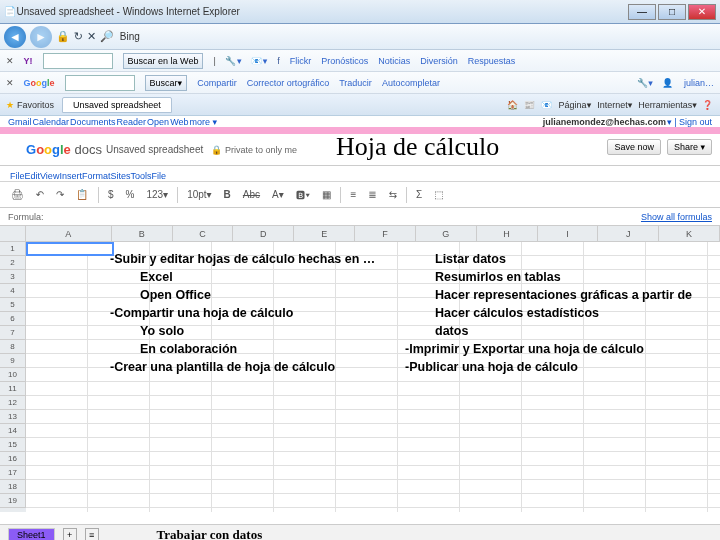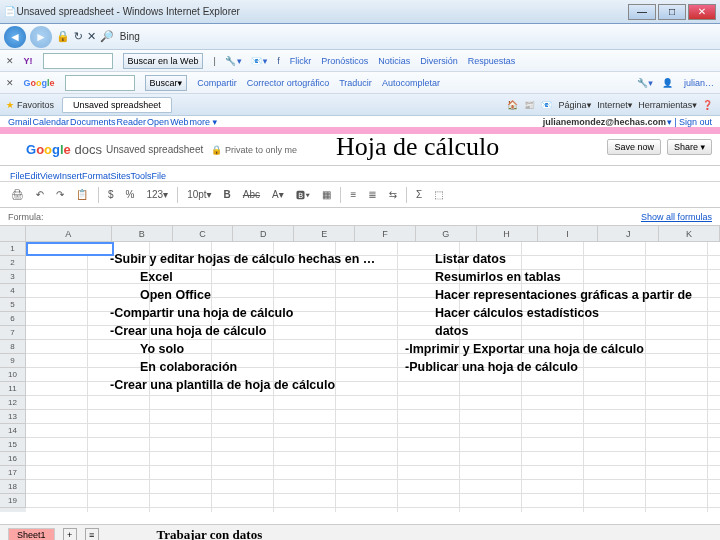--- a/index.html
+++ b/index.html
@@ -81,21 +81,21 @@
 .cell-sel { position: absolute; left: 0; top: 0; width: 88px; height: 14px; border: 2px solid #4d90fe; background: #fff; }
 
 
 .overlay { position: absolute; top: 24px; left: 110px; right: 20px; font-family: 'Times New Roman', serif; font-size: 12.5px; font-weight: bold; line-height: 18px; color: #000; display: flex; }
 .ocol { flex: 1; }
 .ocol p { white-space: nowrap; }
 .indent { padding-left: 30px; }
 
 
 .sheet-tabs { height: 20px; background: #f2f2f2; border-top: 1px solid #ccc; display: flex; align-items: center; padding: 0 8px; gap: 8px; font-size: 9px; }
-.sheet-tab { background: #fca5a5; border: 1px solid #ccc; padding: 1px 8px; cursor: pointer; }
+.sheet-tab { background: #8b5cf6; border: 1px solid #ccc; padding: 1px 8px; cursor: pointer; }
 .sq-btn { width: 14px; height: 14px; border: 1px solid #aaa; text-align: center; line-height: 12px; cursor: pointer; }
 .work-label { font-family: 'Times New Roman', serif; font-weight: bold; font-size: 13px; margin-left: 50px; }
 </style>
 </head>
 <body>
 
 <div class="title-bar">
   <span>📄</span>
   <span class="title">Unsaved spreadsheet - Windows Internet Explorer</span>
   <div class="spacer"></div>
@@ -272,21 +272,20 @@
       <div class="cell-sel"></div>
     </div>
   </div>
 
   <div class="overlay">
     <div class="ocol">
       <p>-Subir y editar hojas de cálculo hechas en …</p>
       <p class="indent">Excel</p>
       <p class="indent">Open Office</p>
       <p>-Compartir una hoja de cálculo</p>
-      <p>-Crear una hoja de cálculo</p>
       <p class="indent">Yo solo</p>
       <p class="indent">En colaboración</p>
       <p>-Crear una plantilla de hoja de cálculo</p>
     </div>
     <div class="ocol">
       <p class="indent">Listar datos</p>
       <p class="indent">Resumirlos en tablas</p>
       <p class="indent">Hacer representaciones gráficas a partir de</p>
       <p class="indent">Hacer cálculos estadísticos</p>
       <p class="indent">datos</p>

